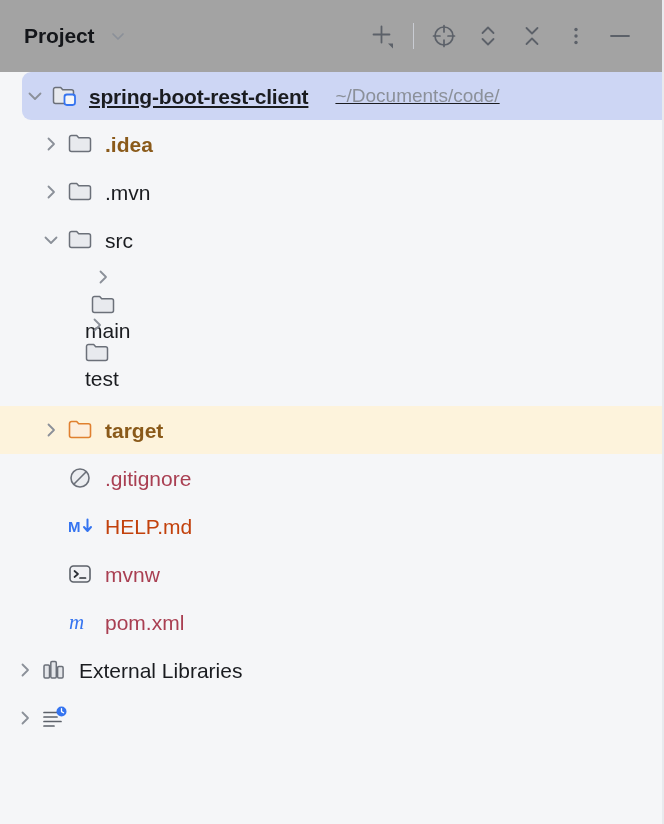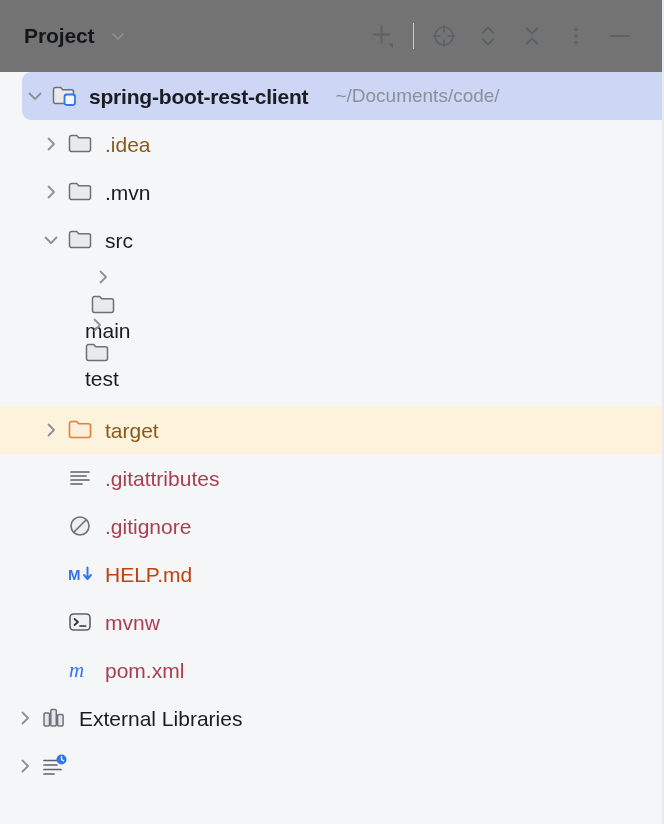--- a/index.html
+++ b/index.html
@@ -25,21 +25,21 @@
     overflow: hidden;
   }
 
   
   #toolbar {
     position: relative;
     height: 72px;
     display: flex;
     align-items: center;
     padding: 0 22px 0 24px;
-    background: #737373;
+    background: #a3a3a3;
   }
 
   #panel-title {
     font-size: 21px;
     font-weight: 700;
     letter-spacing: -0.1px;
     color: #14161a;
     white-space: nowrap;
   }
 
@@ -127,36 +127,36 @@
   }
 
   .row-label {
     font-size: 21px;
     line-height: 1;
     margin-left: 9px;
     color: #1a1c20;
   }
 
   .row-label.bold { font-weight: 700; letter-spacing: -0.2px; }
-  .row-label.orange { color: #8a5a1a; }
+  .row-label.orange { color: #8a5a1a; font-weight: bold; }
   .row-label.red { color: #a93f52; }
   .row-label.ochre { color: #c2410c; }
 
   .row-sub {
     font-size: 19px;
     color: #8b9099;
     margin-left: 27px;
   }
 
   
   .ind-0 { padding-left: 12px; }
   .ind-1 { padding-left: 38px; }
   .ind-2 { padding-left: 76px; flex-direction: column; }
 
-  .row.selected .ind-0 { padding-left: 0px; }
+  .row.selected .ind-0 { padding-left: 0px; text-decoration: underline; }
 
   .rowinner {
     display: flex;
     align-items: center;
     height: 100%;
   }
 
   
   #right-edge {
     position: absolute;
@@ -335,31 +335,20 @@
             </svg>
           </div>
           <span class="row-label orange">target</span>
         </div>
       </div>
       <div class="row">
         <div class="rowinner ind-1">
           <div class="twisty empty"></div>
           <div class="row-icon">
             <svg width="28" height="26" viewBox="0 0 28 26" fill="none">
-              <path d="M4 7 H22 M4 11 H19 M4 15 H22 M4 19 H15" stroke="#5c6169" stroke-width="1.7" stroke-linecap="round"></path>
-            </svg>
-          </div>
-          <span class="row-label red">.gitattributes</span>
-        </div>
-      </div>
-      <div class="row">
-        <div class="rowinner ind-1">
-          <div class="twisty empty"></div>
-          <div class="row-icon">
-            <svg width="28" height="26" viewBox="0 0 28 26" fill="none">
               <circle cx="13" cy="13" r="9" fill="#eceef1" stroke="#6b7079" stroke-width="1.6"></circle>
               <path d="M6.8 19.2 L19.2 6.8" stroke="#6b7079" stroke-width="1.6" stroke-linecap="round"></path>
             </svg>
           </div>
           <span class="row-label red">.gitignore</span>
         </div>
       </div>
       <div class="row">
         <div class="rowinner ind-1">
           <div class="twisty empty"></div>

